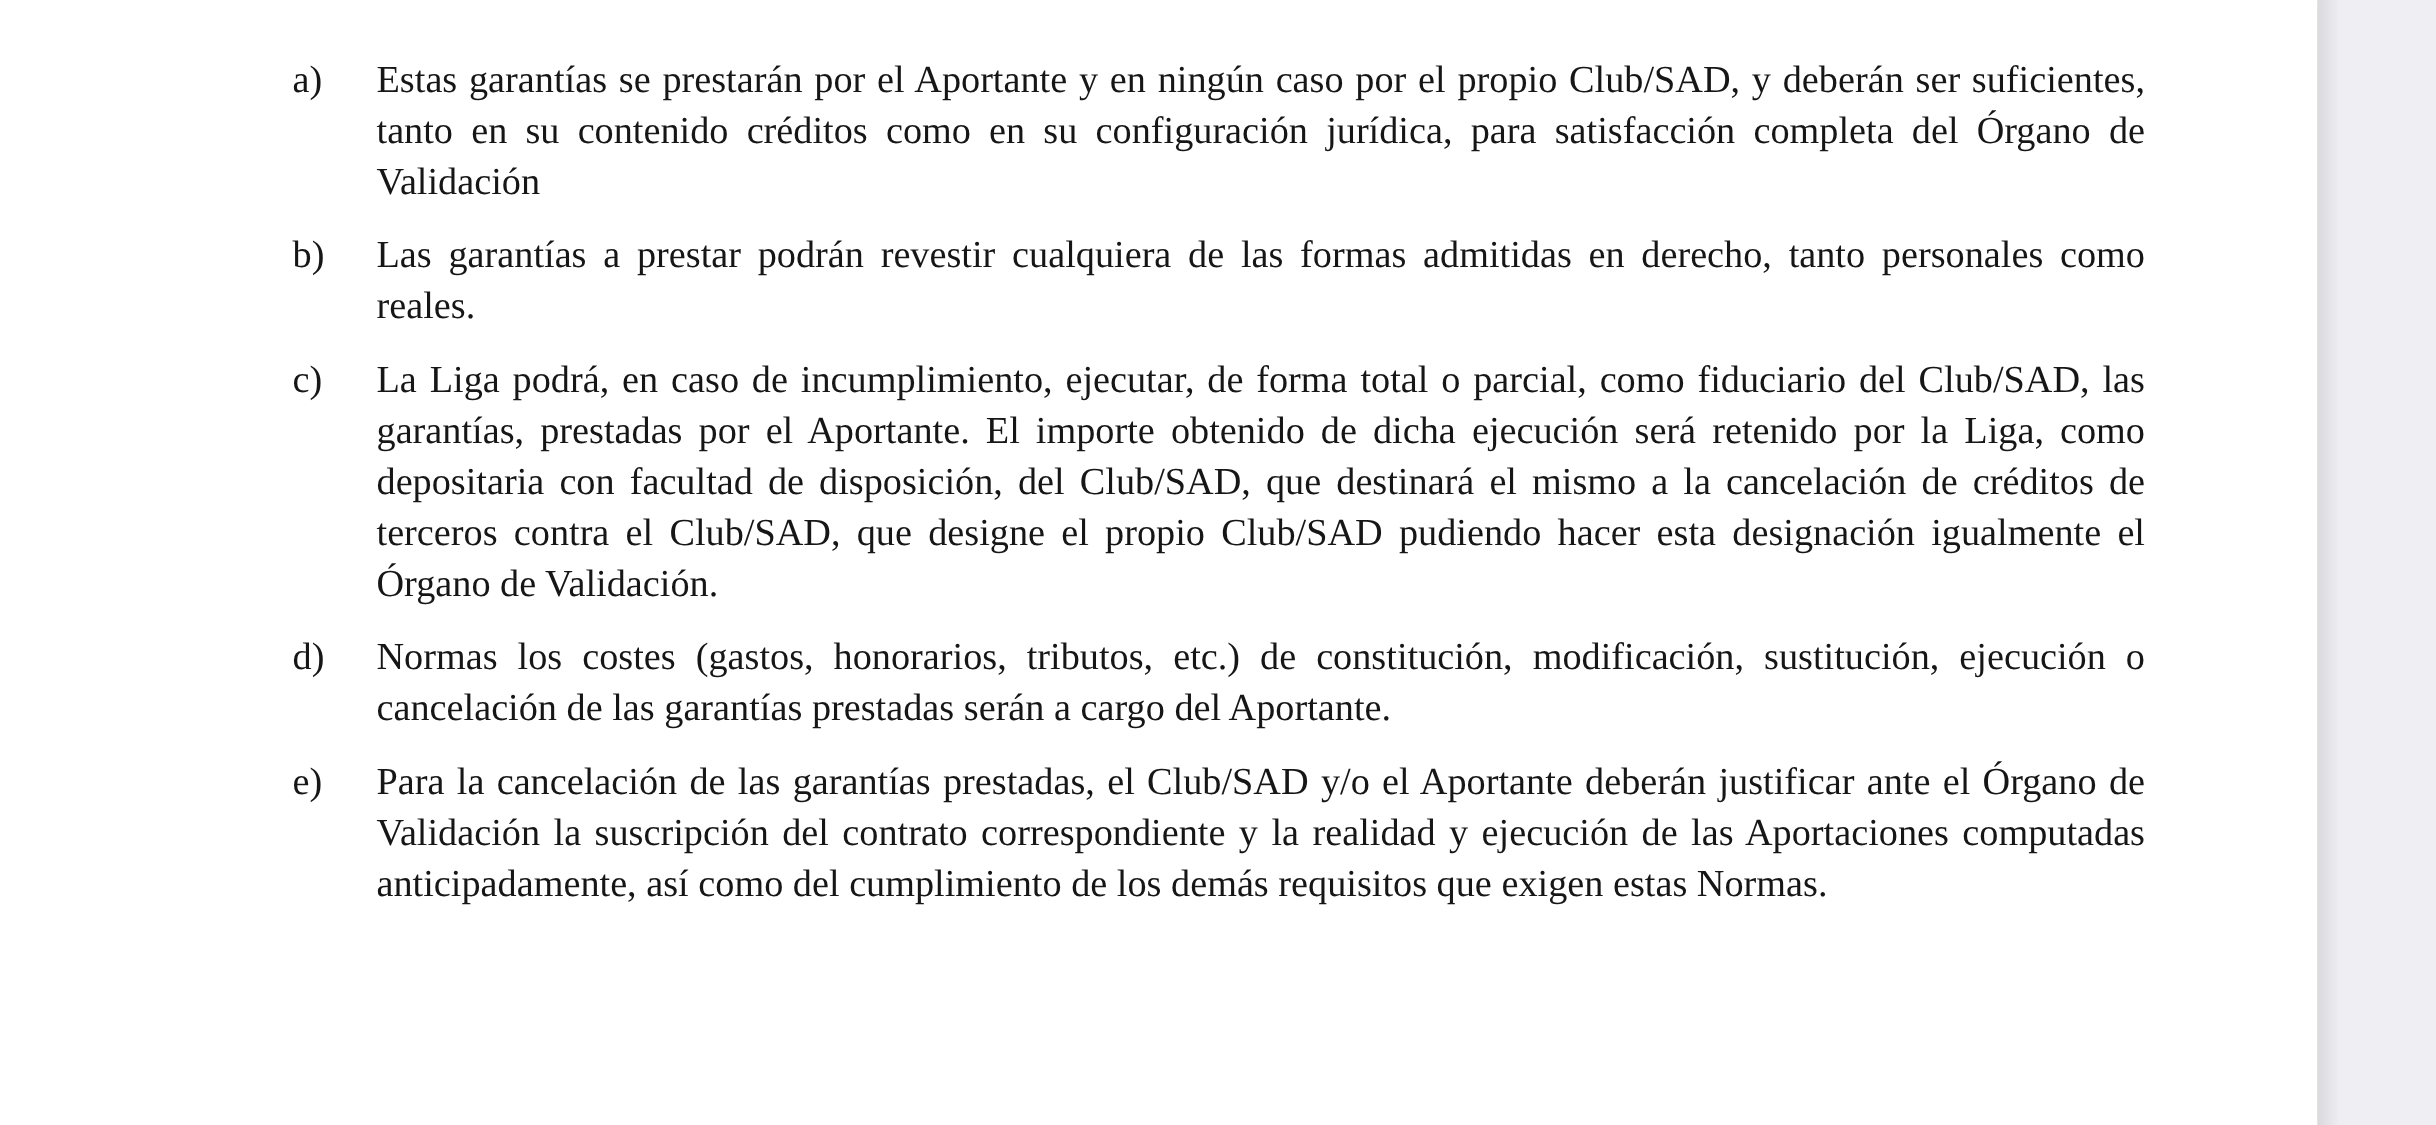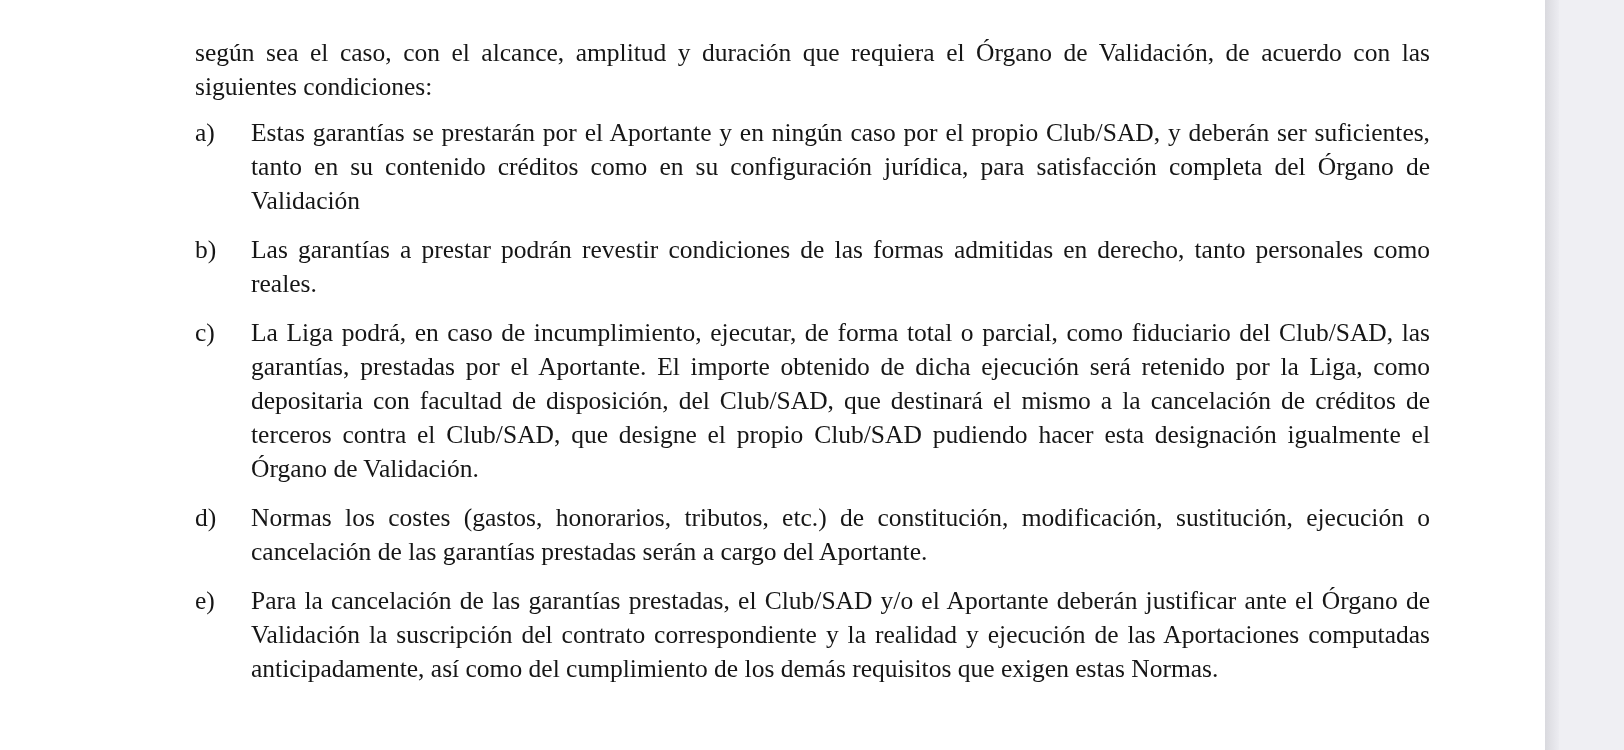--- a/index.html
+++ b/index.html
@@ -65,29 +65,28 @@
       flex: 1 1 auto;
       text-align: justify;
     }
   </style>
 </head>
 <body>
 
 <div class="viewer">
   <div class="page">
     <div class="content">
-      <p class="intro">según sea el caso, con el alcance, amplitud y duración que requiera el Órgano de Validación, de acuerdo con las siguientes condiciones:</p>
       <ul class="list">
         <li class="list-item">
           <span class="marker">a)</span>
           <span class="item-text">Estas garantías se prestarán por el Aportante y en ningún caso por el propio Club/SAD, y deberán ser suficientes, tanto en su contenido créditos como en su configuración jurídica, para satisfacción completa del Órgano de Validación</span>
         </li>
         <li class="list-item">
           <span class="marker">b)</span>
-          <span class="item-text">Las garantías a prestar podrán revestir condiciones de las formas admitidas en derecho, tanto personales como reales.</span>
+          <span class="item-text">Las garantías a prestar podrán revestir cualquiera de las formas admitidas en derecho, tanto personales como reales.</span>
         </li>
         <li class="list-item">
           <span class="marker">c)</span>
           <span class="item-text">La Liga podrá, en caso de incumplimiento, ejecutar, de forma total o parcial, como fiduciario del Club/SAD, las garantías, prestadas por el Aportante. El importe obtenido de dicha ejecución será retenido por la Liga, como depositaria con facultad de disposición, del Club/SAD, que destinará el mismo a la cancelación de créditos de terceros contra el Club/SAD, que designe el propio Club/SAD pudiendo hacer esta designación igualmente el Órgano de Validación.</span>
         </li>
         <li class="list-item">
           <span class="marker">d)</span>
           <span class="item-text">Normas los costes (gastos, honorarios, tributos, etc.) de constitución, modificación, sustitución, ejecución o cancelación de las garantías prestadas serán a cargo del Aportante.</span>
         </li>
         <li class="list-item">

